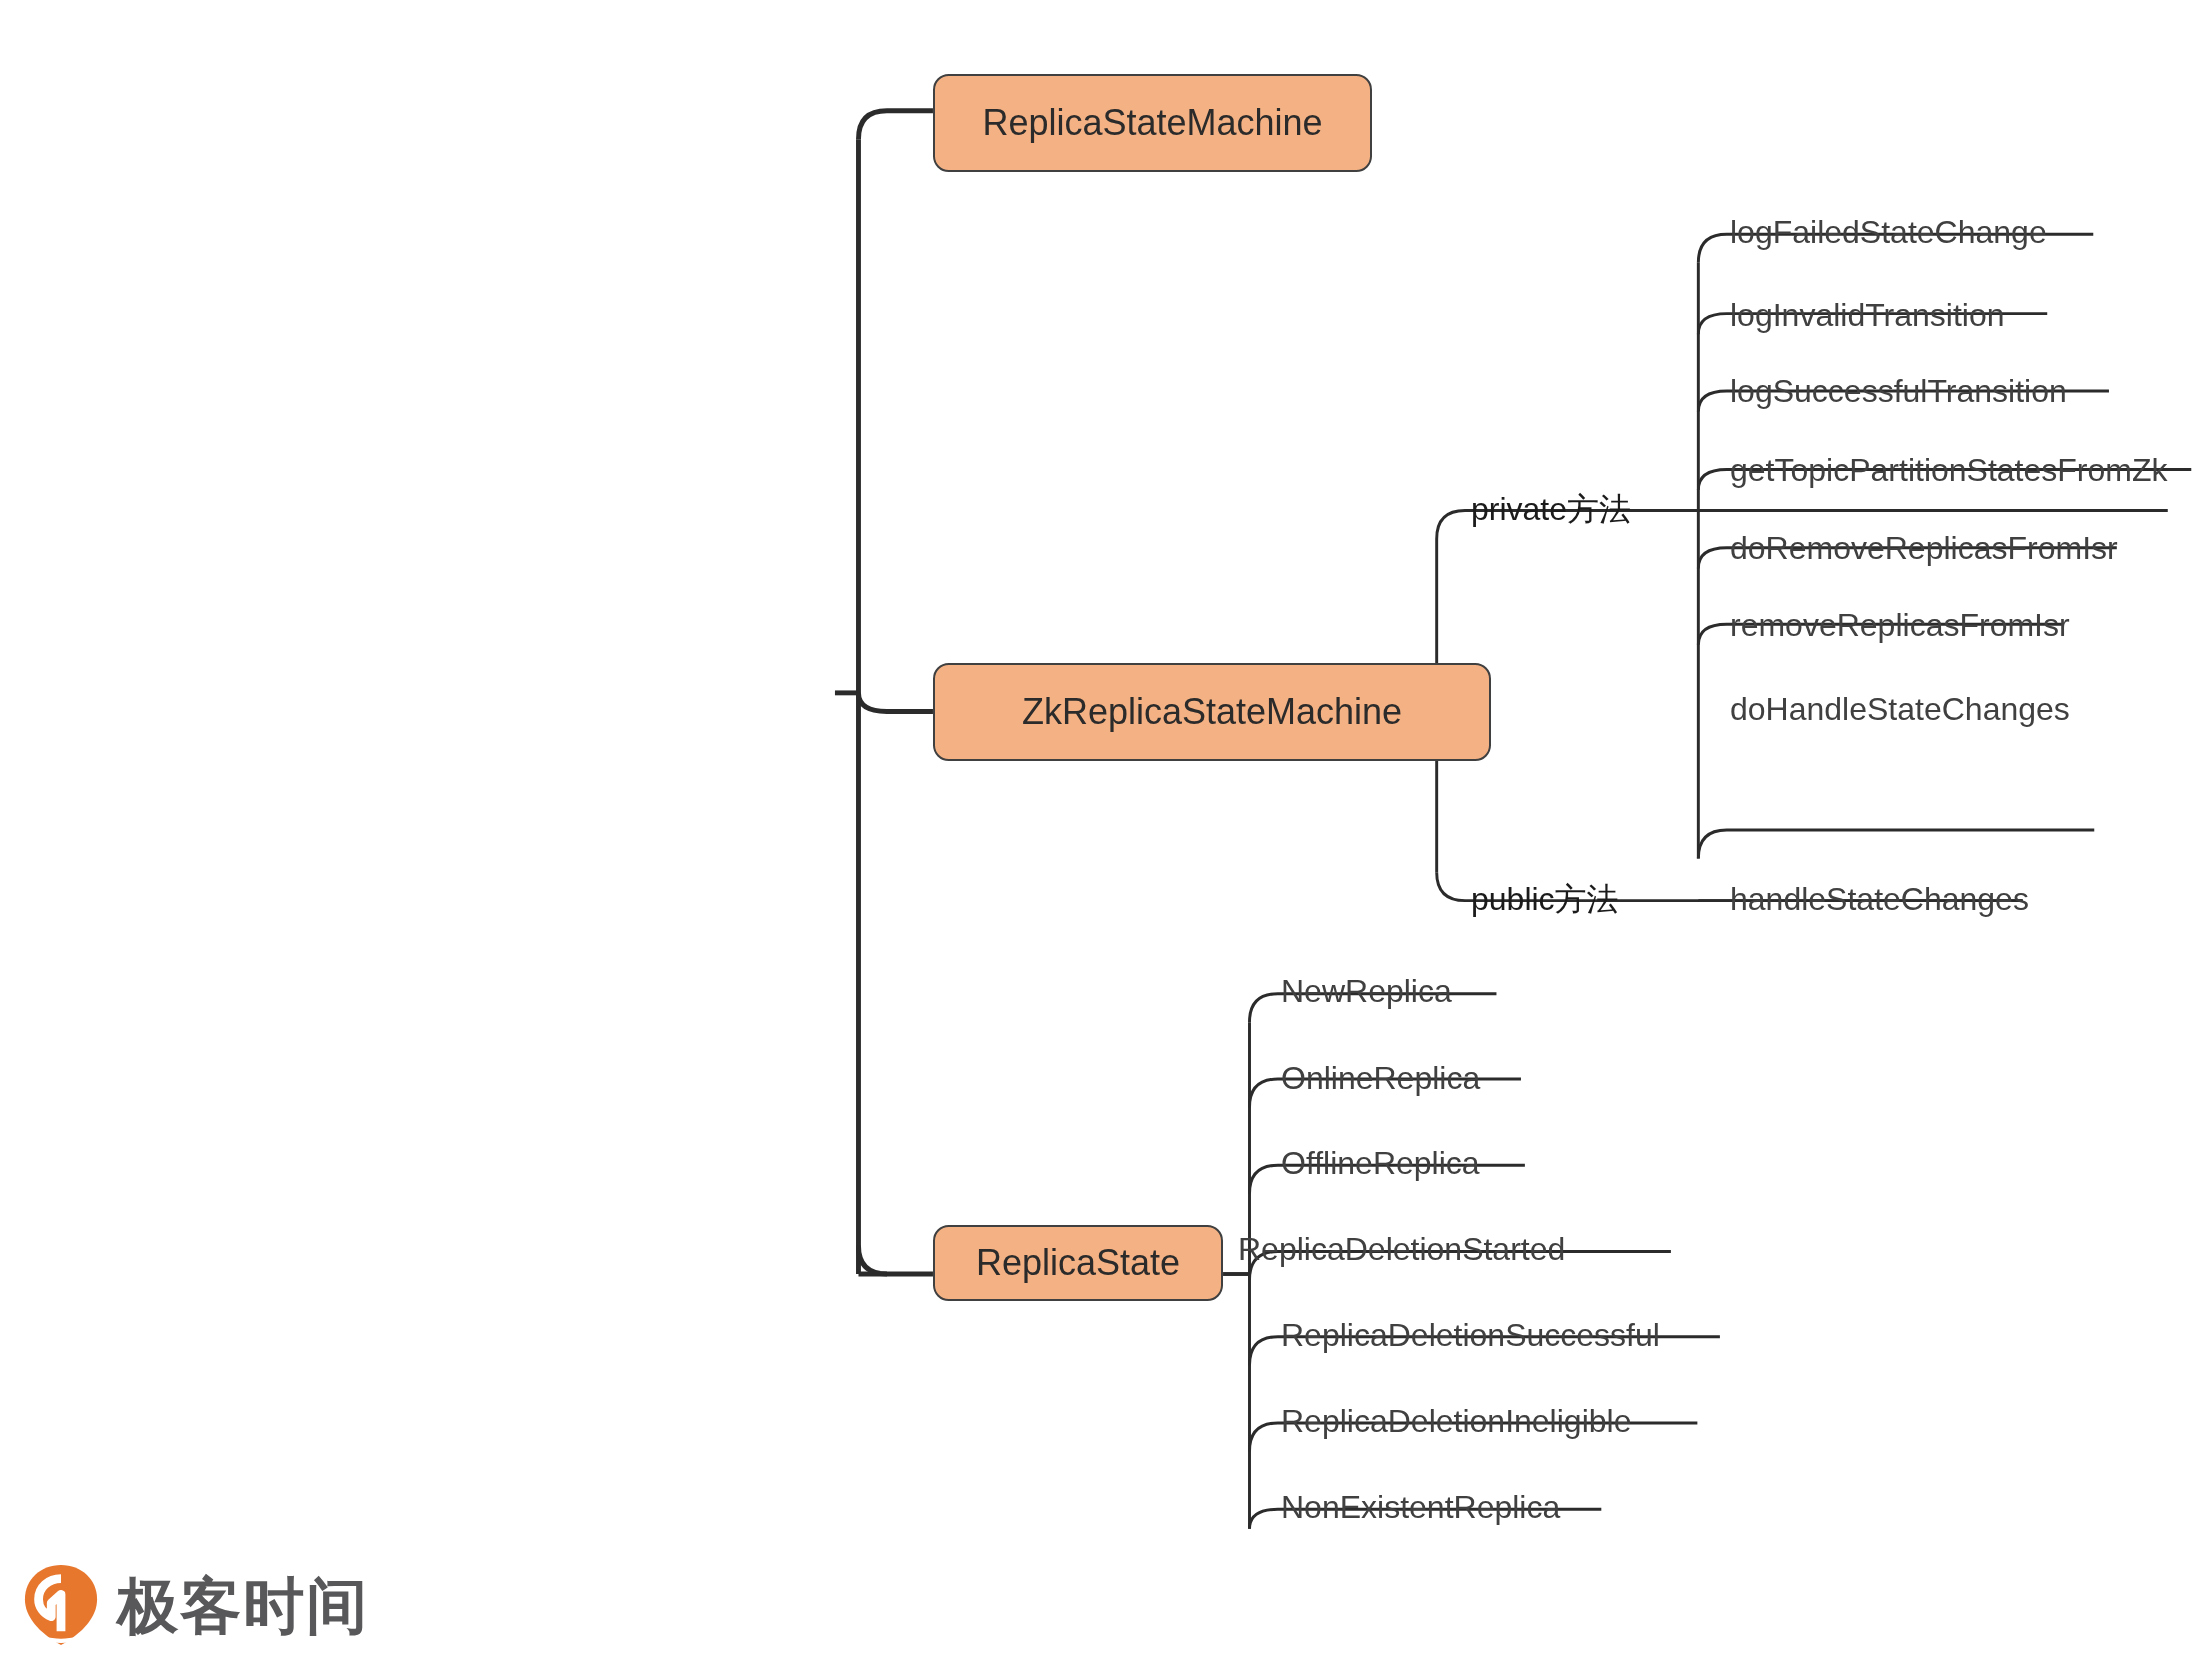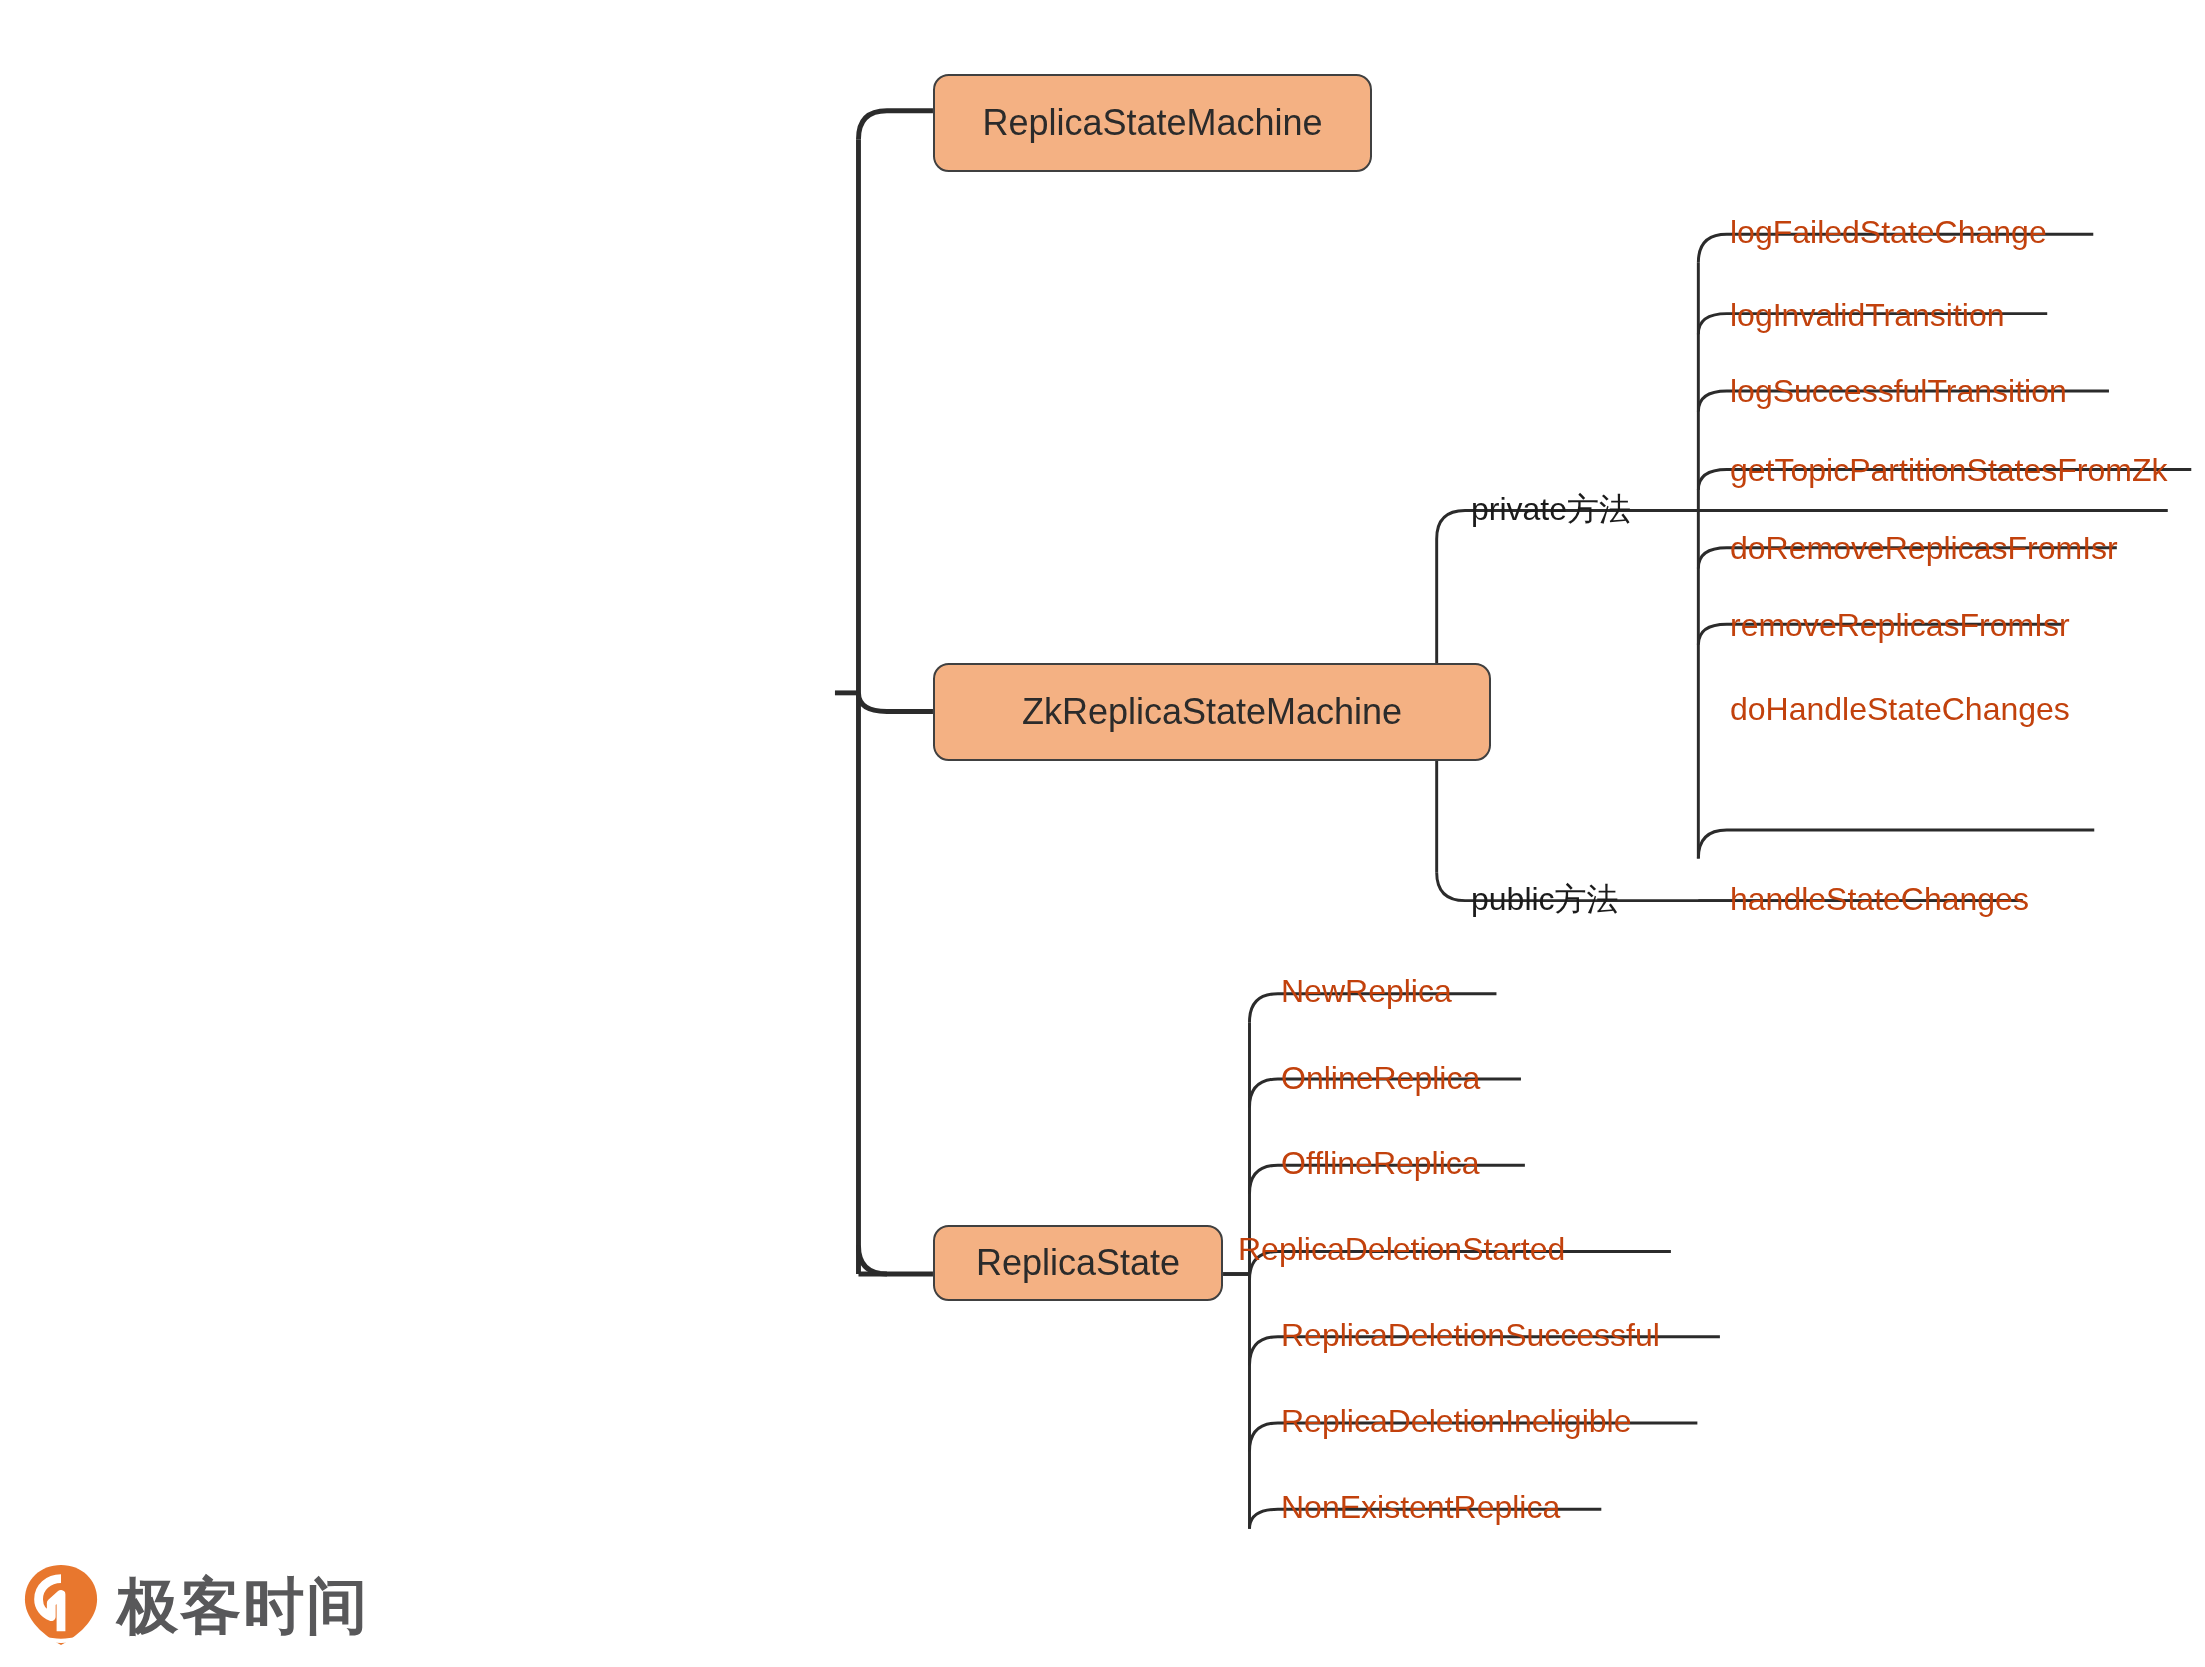--- a/index.html
+++ b/index.html
@@ -56,21 +56,21 @@
     border: 2.9px solid #404040;
     border-radius: 15.7px;
     font-size: 36px;
     font-weight: 400;
   }
 
   
   .leaf {
     position: absolute;
     white-space: nowrap;
-    color: #c2410c;
+    color: #404040;
     font-size: 32px;
     font-weight: 400;
     line-height: 1;
   }
 
   .grouplabel {
     position: absolute;
     white-space: nowrap;
     color: #1b1b1b;
     font-size: 32px;

